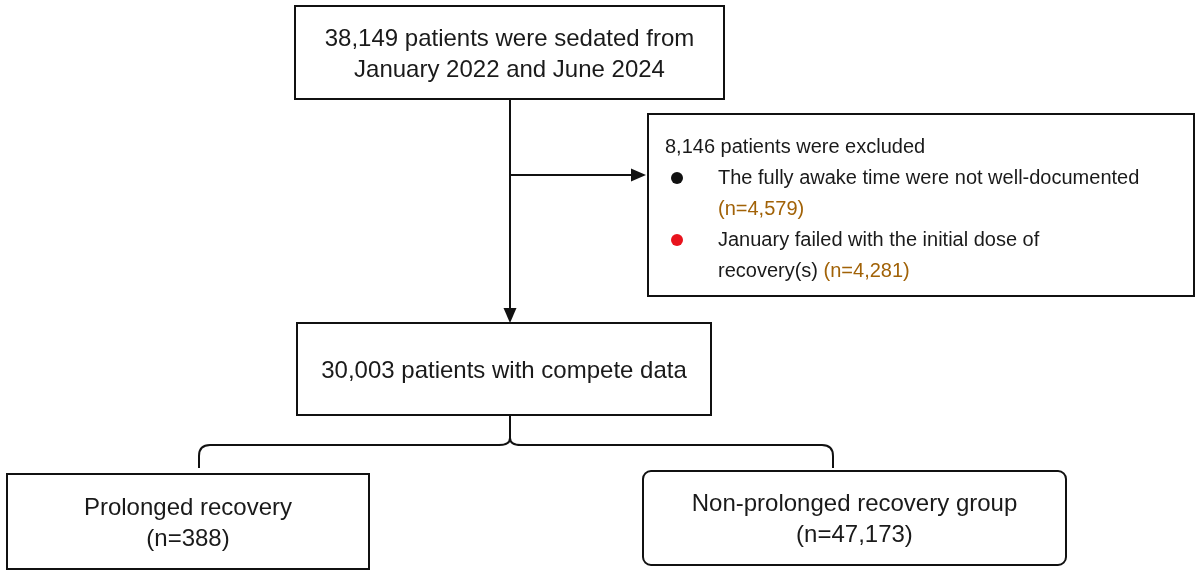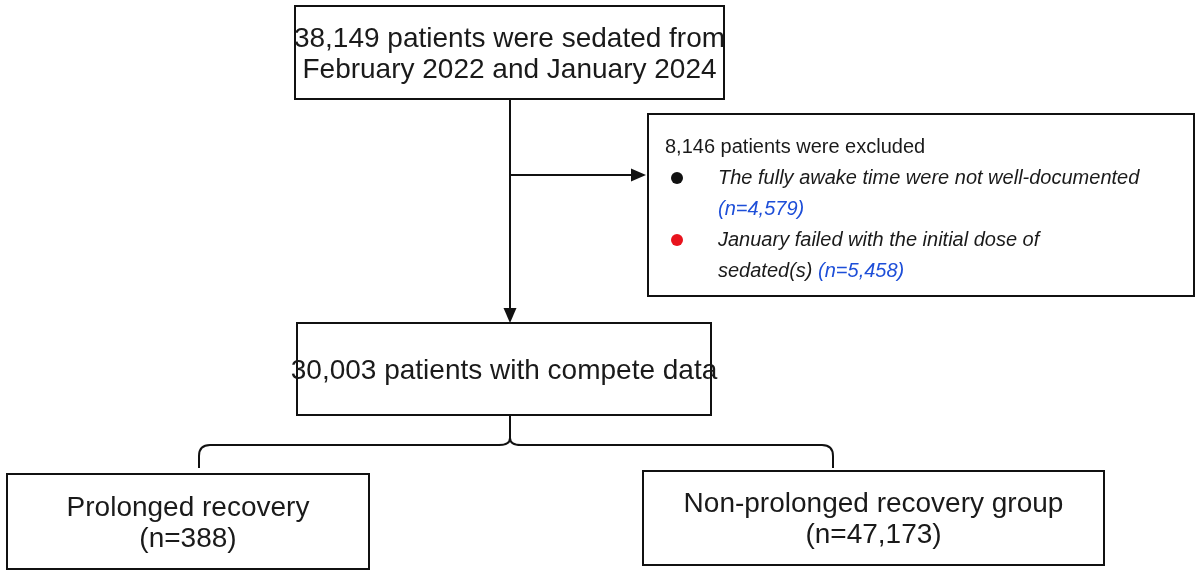--- a/index.html
+++ b/index.html
@@ -39,58 +39,57 @@
     background: #ffffff;
   }
   .centered-box {
     display: flex;
     flex-direction: column;
     align-items: center;
     justify-content: center;
     text-align: center;
   }
   .box-line {
-    font-size: 28px;
+    font-size: 24px;
     line-height: 31px;
     white-space: nowrap;
   }
   .top-box    { left: 294px; top: 5px;   width: 431px; height: 95px; }
   .middle-box { left: 296px; top: 322px; width: 416px; height: 94px; }
   .left-box   { left: 6px;   top: 473px; width: 364px; height: 97px; }
-  .right-box  { left: 642px; top: 470px; width: 463px; height: 96px; }
+  .right-box  { left: 642px; top: 470px; width: 425px; height: 96px; border-radius: 9px; }
   .exclusion-box {
     left: 647px; top: 113px; width: 548px; height: 184px;
     padding: 16px 22px 9px 16px;
   }
   .exclusion-title {
     font-size: 20px;
     line-height: 31px;
   }
   .bullet-row {
     display: flex;
     align-items: flex-start;
     padding-left: 6px;
-    font-style: italic;
   }
   .bullet-dot {
     flex: none;
     width: 12px;
     height: 12px;
     border-radius: 50%;
     margin-top: 10px;
   }
   .dot-black { background: #111111; }
   .dot-red   { background: #e8131d; }
   .bullet-text {
     margin-left: 35px;
     font-size: 20px;
     line-height: 31px;
   }
   .bullet-line { display: block; }
-  .red-text { color: #1d4ed8; }
+  .red-text { color: #a16207; }
 </style>
 </head>
 <body>
 
 <div class="canvas">
 
   <svg class="connectors" viewBox="0 0 1200 574" xmlns="http://www.w3.org/2000/svg">
 
     <line x1="510" y1="100" x2="510" y2="311"></line>
     <polygon points="510,323 503.5,308 516.5,308"></polygon>
@@ -99,37 +98,37 @@
     <polygon points="646,175 631,168.5 631,181.5"></polygon>
 
     <line x1="510" y1="416" x2="510" y2="438"></line>
 
     <path d="M 510 438 Q 510 445 499 445 L 210 445 Q 199 445 199 456 L 199 468"></path>
     <path d="M 510 438 Q 510 445 521 445 L 822 445 Q 833 445 833 456 L 833 468"></path>
   </svg>
 
   <div class="box top-box centered-box">
     <span class="box-line">38,149 patients were sedated from</span>
-    <span class="box-line">February 2022 and January 2024</span>
+    <span class="box-line">January 2022 and June 2024</span>
   </div>
 
   <div class="box exclusion-box">
     <div class="exclusion-title">8,146 patients were excluded</div>
     <div class="bullet-row">
       <span class="bullet-dot dot-black"></span>
       <div class="bullet-text">
         <span class="bullet-line">The fully awake time were not well-documented</span>
         <span class="bullet-line"><span></span><span class="red-text">(n=4,579)</span></span>
       </div>
     </div>
     <div class="bullet-row">
       <span class="bullet-dot dot-red"></span>
       <div class="bullet-text">
         <span class="bullet-line">January failed with the initial dose of</span>
-        <span class="bullet-line"><span>sedated(s) </span><span class="red-text">(n=5,458)</span></span>
+        <span class="bullet-line"><span>recovery(s) </span><span class="red-text">(n=4,281)</span></span>
       </div>
     </div>
   </div>
 
   <div class="box middle-box centered-box">
     <span class="box-line">30,003 patients with compete data</span>
   </div>
 
   <div class="box left-box centered-box">
     <span class="box-line">Prolonged recovery</span>

